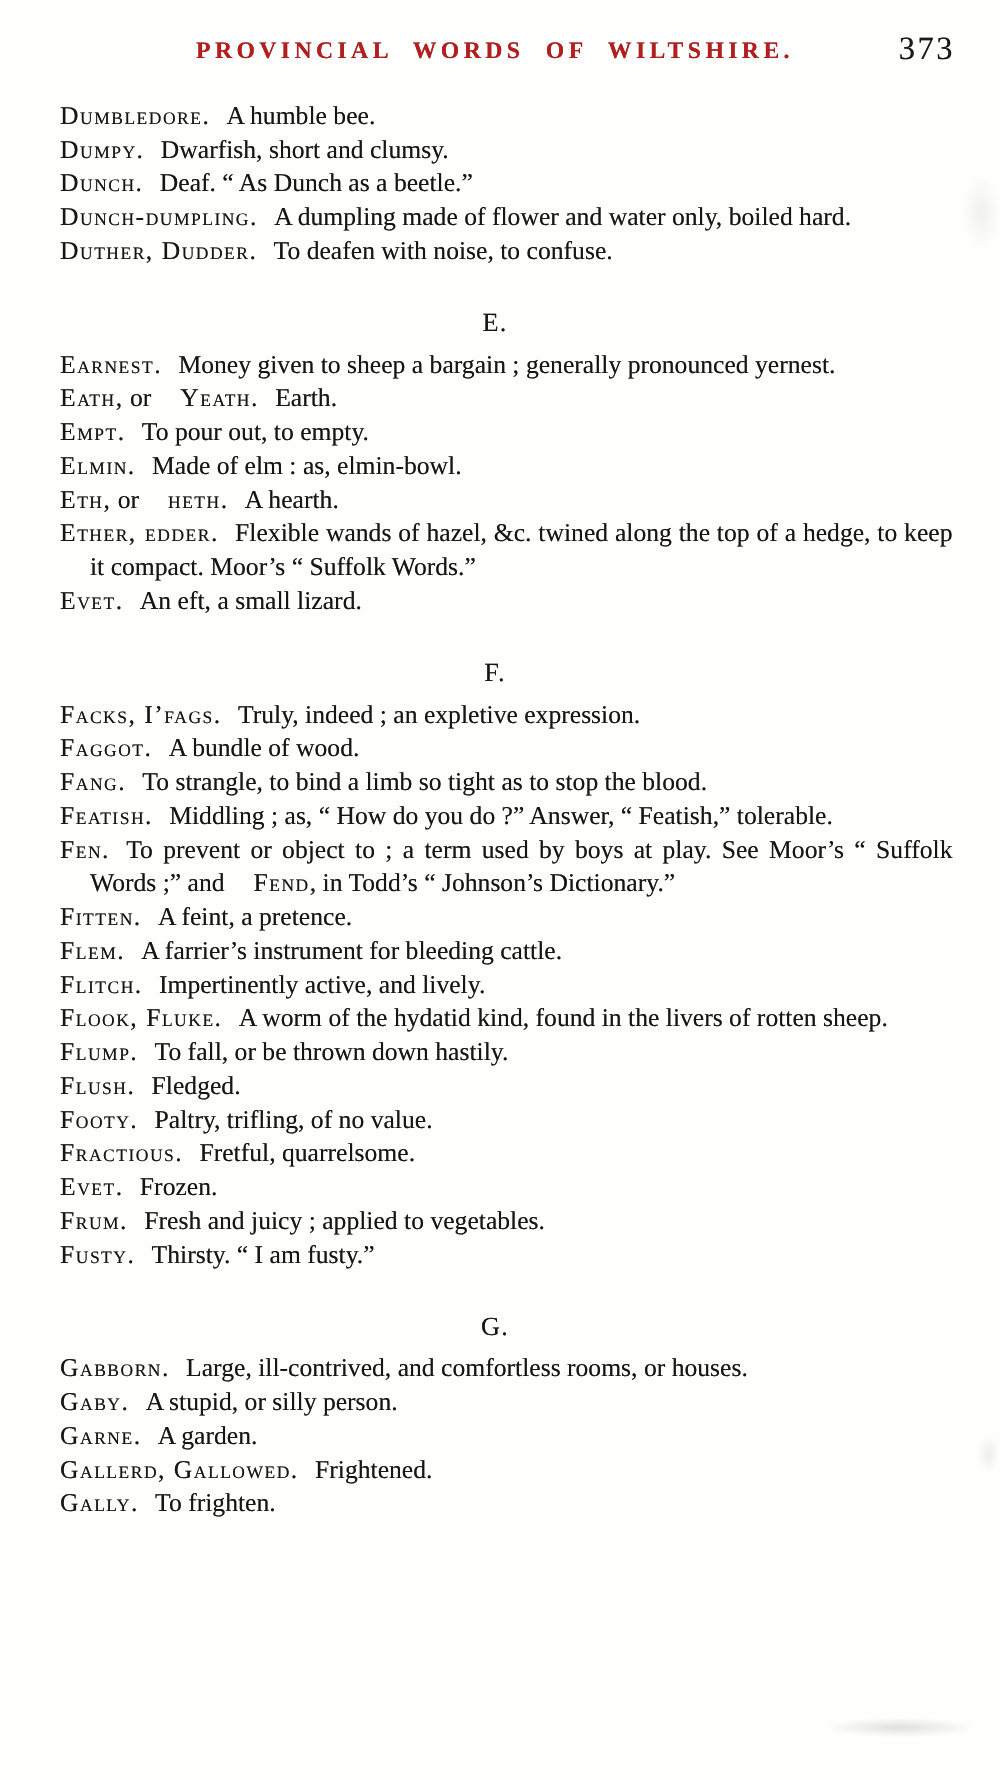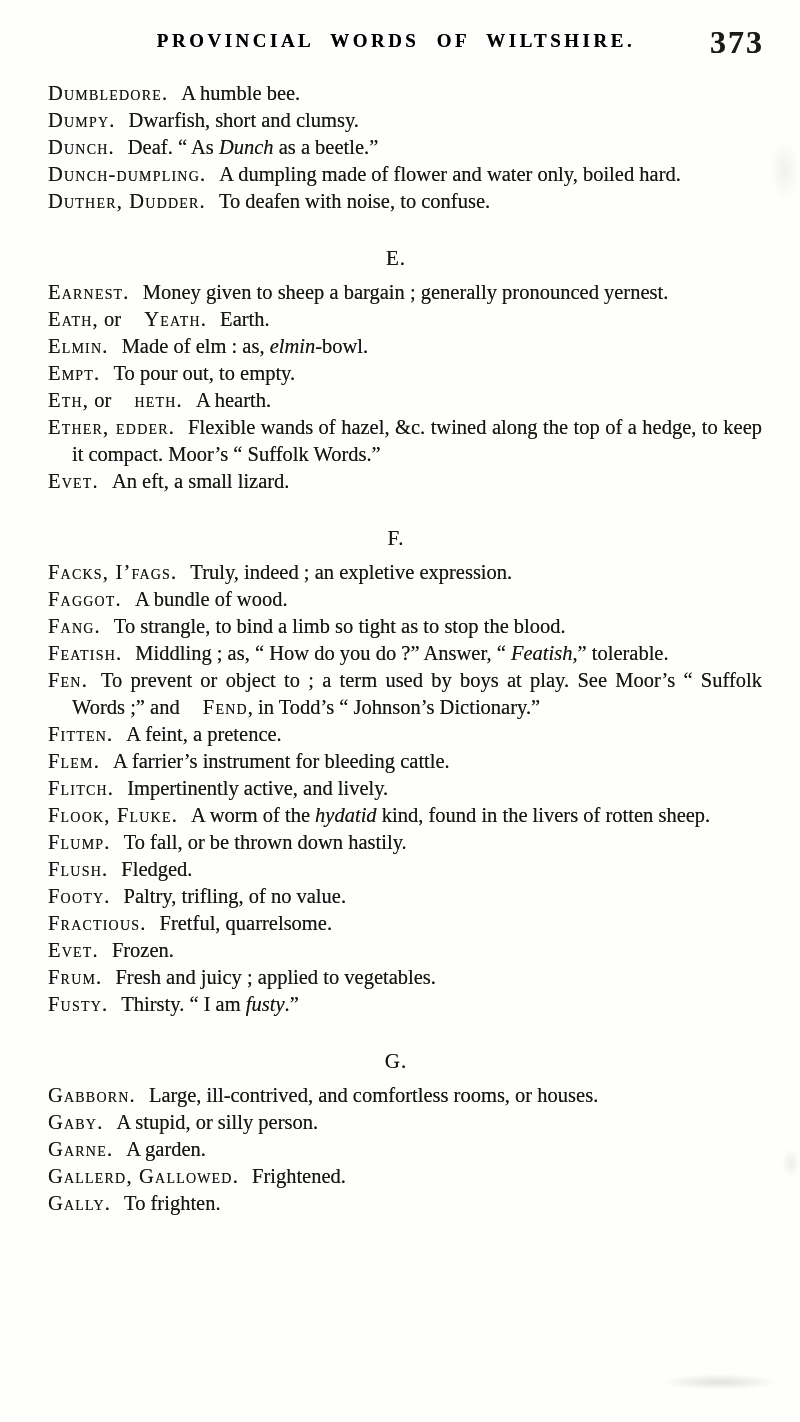--- a/index.html
+++ b/index.html
@@ -15,39 +15,39 @@
   .page { padding: 24px 38px 0 30px; position: relative; }
 
   header { position: relative; height: 32px; margin-bottom: 24px; }
   .running-title {
     text-align: center;
     font-size: 19px;
     letter-spacing: 3.5px;
     word-spacing: 9px;
     padding-top: 6px;
     font-weight: bold;
-    color: #000000;
+    color: #b91c1c;
   }
   .page-number {
     position: absolute; right: -2px; top: 0;
-    font-size: 32px; font-weight: bold; letter-spacing: 2px;
+    font-size: 26px; font-weight: normal; letter-spacing: 2px;
     color: #1b1a18;
   }
 
   .text-block { font-size: 20.5px; line-height: 27px; }
 
   p.entry {
     margin: 0;
     padding-left: 42px;
     text-indent: -42px;
     text-align: justify;
   }
   .term { padding-right: 13px; }
   .s-sc { font-variant: small-caps; letter-spacing: 1.2px; margin-left: 18px; }
-  .s-i  { font-style: italic; }
+  .s-i  { }
 
   .section-heading {
     text-align: center;
     font-size: 21px;
     line-height: 27px;
     margin: 30px 0 7px 0;
     letter-spacing: 1px;
   }
 
   .smudge { position: absolute; pointer-events: none; }
@@ -75,22 +75,22 @@
 
   <main class="text-block">
       <p class="entry"><span class="term"><span class="s-sc">Dumbledore.</span></span><span class="definition"><span>A humble bee.</span></span></p>
       <p class="entry"><span class="term"><span class="s-sc">Dumpy.</span></span><span class="definition"><span>Dwarfish, short and clumsy.</span></span></p>
       <p class="entry"><span class="term"><span class="s-sc">Dunch.</span></span><span class="definition"><span>Deaf.  “ As </span><span class="s-i">Dunch</span><span> as a beetle.”</span></span></p>
       <p class="entry"><span class="term"><span class="s-sc">Dunch-dumpling.</span></span><span class="definition"><span>A dumpling made of flower and water only, boiled hard.</span></span></p>
       <p class="entry"><span class="term"><span class="s-sc">Duther, Dudder.</span></span><span class="definition"><span>To deafen with noise, to confuse.</span></span></p>
       <div class="section-heading">E.</div>
       <p class="entry"><span class="term"><span class="s-sc">Earnest.</span></span><span class="definition"><span>Money given to sheep a bargain ; generally pronounced yernest.</span></span></p>
       <p class="entry"><span class="term"><span class="s-sc">Eath,</span><span> or </span><span class="s-sc">Yeath.</span></span><span class="definition"><span>Earth.</span></span></p>
+      <p class="entry"><span class="term"><span class="s-sc">Empt.</span></span><span class="definition"><span>To pour out, to empty.</span></span></p>
       <p class="entry"><span class="term"><span class="s-sc">Elmin.</span></span><span class="definition"><span>Made of elm : as, </span><span class="s-i">elmin</span><span>-bowl.</span></span></p>
-      <p class="entry"><span class="term"><span class="s-sc">Empt.</span></span><span class="definition"><span>To pour out, to empty.</span></span></p>
       <p class="entry"><span class="term"><span class="s-sc">Eth,</span><span> or </span><span class="s-sc">heth.</span></span><span class="definition"><span>A hearth.</span></span></p>
       <p class="entry"><span class="term"><span class="s-sc">Ether, edder.</span></span><span class="definition"><span>Flexible wands of hazel, &amp;c. twined along the top of a hedge, to keep it compact.  Moor’s “ Suffolk Words.”</span></span></p>
       <p class="entry"><span class="term"><span class="s-sc">Evet.</span></span><span class="definition"><span>An eft, a small lizard.</span></span></p>
       <div class="section-heading">F.</div>
       <p class="entry"><span class="term"><span class="s-sc">Facks, I’fags.</span></span><span class="definition"><span>Truly, indeed ; an expletive expression.</span></span></p>
       <p class="entry"><span class="term"><span class="s-sc">Faggot.</span></span><span class="definition"><span>A bundle of wood.</span></span></p>
       <p class="entry"><span class="term"><span class="s-sc">Fang.</span></span><span class="definition"><span>To strangle, to bind a limb so tight as to stop the blood.</span></span></p>
       <p class="entry"><span class="term"><span class="s-sc">Featish.</span></span><span class="definition"><span>Middling ; as, “ How do you do ?”  Answer, “ </span><span class="s-i">Featish</span><span>,” tolerable.</span></span></p>
       <p class="entry"><span class="term"><span class="s-sc">Fen.</span></span><span class="definition"><span>To prevent or object to ; a term used by boys at play. See Moor’s “ Suffolk Words ;” and </span><span class="s-sc">Fend</span><span>, in Todd’s “ Johnson’s Dictionary.”</span></span></p>
       <p class="entry"><span class="term"><span class="s-sc">Fitten.</span></span><span class="definition"><span>A feint, a pretence.</span></span></p>

